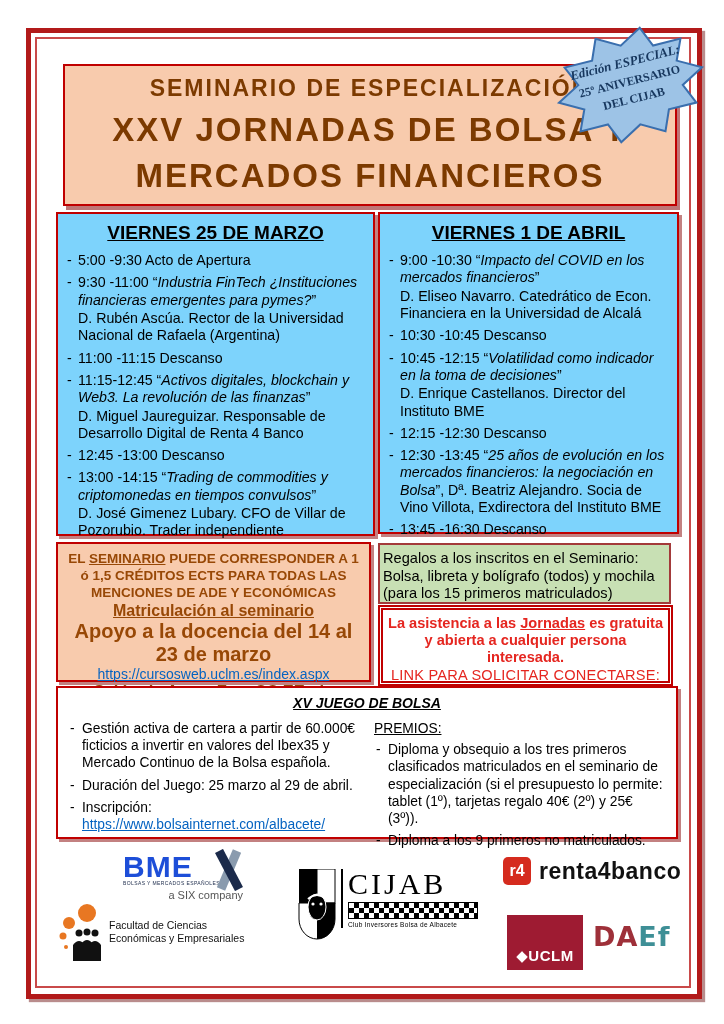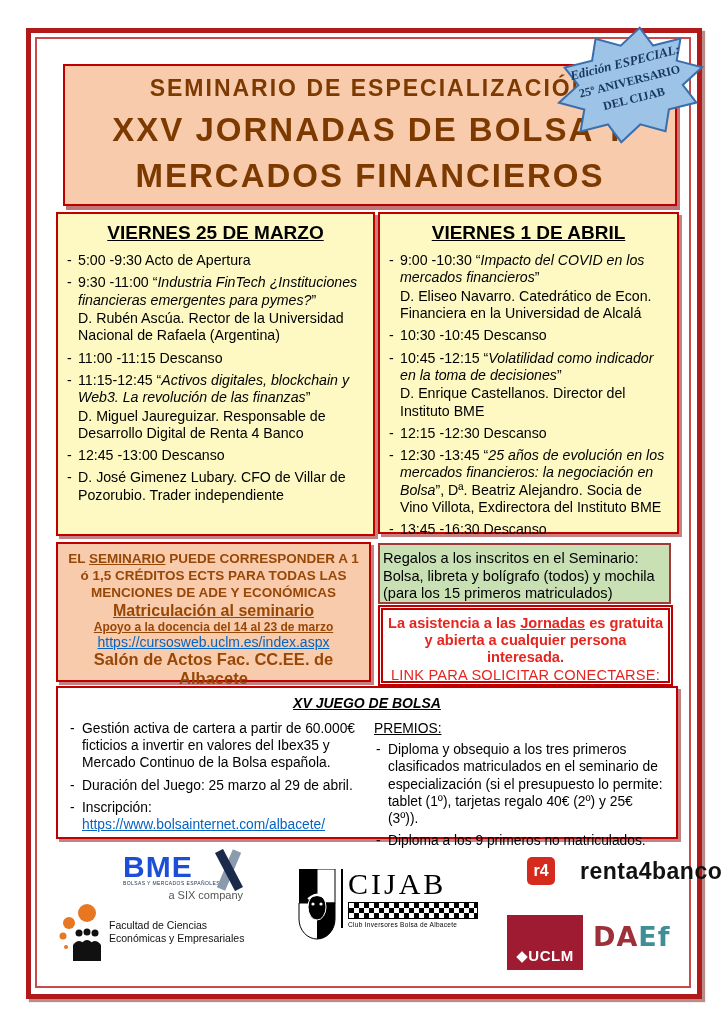--- a/index.html
+++ b/index.html
@@ -20,37 +20,37 @@
 
   
   .badge{position:absolute;left:550px;top:26px;width:162px;height:122px;transform:rotate(-14deg);z-index:9;}
   .badge svg{position:absolute;left:0;top:0;}
   .badge-text{position:absolute;left:0;top:26px;width:100%;text-align:center;
               font-family:"Liberation Serif","DejaVu Serif",serif;color:#17375E;line-height:1.5;}
   .badge-l1{font-size:13px;font-weight:bold;font-style:italic;}
   .badge-l2,.badge-l3{font-size:12px;font-weight:bold;}
 
   
-  .sched-box{position:absolute;background:#fef9c3;border:2px solid #C00000;
+  .sched-box{position:absolute;background:#7dd3fc;border:2px solid #C00000;
              box-shadow:3px 3px 0 rgba(146,26,26,.55);padding:6px 9px;}
   .sched-left{left:56px;top:212px;width:297px;height:308px;}
   .sched-right{left:378px;top:212px;width:279px;height:306px;}
   .sched-title{text-align:center;font-weight:bold;font-size:19px;text-decoration:underline;margin:2px 0 8px 0;}
   .sched-entry{position:relative;padding-left:11px;font-size:14.2px;line-height:1.22;margin-bottom:5px;}
   .dash{position:absolute;left:0;top:0;}
   .speaker{margin-top:1px;}
 
   
   .credits-box{position:absolute;left:56px;top:542px;width:299px;height:122px;background:#F8CBAD;
                border:2px solid #C00000;box-shadow:3px 3px 0 rgba(146,26,26,.55);
                text-align:center;color:#984806;padding:7px 6px;
                display:flex;flex-direction:column;justify-content:space-between;}
   .credits-p1{font-size:13.5px;font-weight:bold;line-height:1.25;}
   .credits-p2{font-size:16px;font-weight:bold;text-decoration:underline;}
-  .credits-p3{font-size:12px;font-weight:bold;text-decoration:underline;}
+  .credits-p3{font-size:20px;font-weight:bold;}
   .credits-link{font-size:14px;}
   .credits-p4{font-size:16.5px;font-weight:bold;}
 
   
   .green-box{position:absolute;left:378px;top:543px;width:283px;height:47px;background:#C8E0B4;
              border:2px solid #A33A3A;text-align:left;font-size:14.6px;line-height:1.2;
              padding:5px 3px;color:#000;}
 
   
   .red-box{position:absolute;left:378px;top:605px;width:281px;height:61px;background:#fff;
@@ -85,21 +85,21 @@
   .bme-tag{font-size:11px;color:#555;margin-top:3px;text-align:right;width:120px;}
   .bme-x{position:absolute;left:84px;top:-4px;}
   .logo-cijab{position:absolute;left:262px;top:24px;display:flex;align-items:flex-start;}
   .cijab-emblem{margin-right:4px;}
   .cijab-right{border-left:2px solid #000;padding-left:5px;}
   .cijab-name{font-family:"Liberation Serif","DejaVu Serif",serif;font-size:30px;letter-spacing:3px;color:#000;line-height:1;}
   .cijab-checker{width:128px;height:15px;margin-top:3px;
       background:conic-gradient(#000 90deg,#fff 90deg 180deg,#000 180deg 270deg,#fff 270deg);
       background-size:10px 10px;border:1px solid #000;}
   .cijab-caption{font-size:6.5px;color:#000;margin-top:2px;letter-spacing:.3px;}
-  .logo-r4{position:absolute;left:468px;top:12px;display:flex;align-items:center;gap:25px;margin-left:24px;}
+  .logo-r4{position:absolute;left:468px;top:12px;display:flex;align-items:center;gap:8px;}
   .r4-mark{width:28px;height:28px;background:#D52B1E;border-radius:5px;color:#fff;font-weight:bold;
            font-size:16px;display:flex;align-items:center;justify-content:center;}
   .r4-name{font-size:23px;font-weight:bold;color:#111;letter-spacing:.5px;}
   .logo-fac{position:absolute;left:22px;top:58px;display:flex;align-items:center;gap:0;}
   .fac-text{font-size:10.5px;color:#111;line-height:1.25;}
   .logo-uclm{position:absolute;left:472px;top:70px;width:76px;height:50px;background:#9E1B32;
              display:flex;align-items:flex-end;justify-content:center;padding-bottom:5px;}
   .uclm-name{color:#fff;font-weight:bold;font-size:15px;letter-spacing:.5px;}
   .logo-daef{position:absolute;left:558px;top:76px;font-size:27px;font-weight:bold;
              font-family:"DejaVu Sans",sans-serif;letter-spacing:1px;}
@@ -132,21 +132,21 @@
   </div>
 
   <div class="sched-box sched-left">
     <div class="sched-title">VIERNES 25 DE MARZO</div>
     <div>
         <div class="sched-entry"><span class="dash">-</span><span><span>5:00 -9:30 Acto de Apertura</span></span></div>
         <div class="sched-entry"><span class="dash">-</span><span><span>9:30 -11:00 “</span><span class="i">Industria FinTech ¿Instituciones financieras emergentes para pymes?</span><span>”</span></span><div class="speaker"><span>D. Rubén Ascúa. Rector de la Universidad Nacional de Rafaela (Argentina)</span></div></div>
         <div class="sched-entry"><span class="dash">-</span><span><span>11:00 -11:15 Descanso</span></span></div>
         <div class="sched-entry"><span class="dash">-</span><span><span>11:15-12:45 “</span><span class="i">Activos digitales, blockchain y Web3. La revolución de las finanzas</span><span>”</span></span><div class="speaker"><span>D. Miguel Jaureguizar. Responsable de Desarrollo Digital de Renta 4 Banco</span></div></div>
         <div class="sched-entry"><span class="dash">-</span><span><span>12:45 -13:00 Descanso</span></span></div>
-        <div class="sched-entry"><span class="dash">-</span><div class="speaker"><span>D. José Gimenez Lubary. CFO de Villar de Pozorubio. Trader independiente</span></div></div>
+        <div class="sched-entry"><span class="dash">-</span><span><span>13:00 -14:15 “</span><span class="i">Trading de commodities y criptomonedas en tiempos convulsos</span><span>”</span></span><div class="speaker"><span>D. José Gimenez Lubary. CFO de Villar de Pozorubio. Trader independiente</span></div></div>
       </div>
   </div>
 
   <div class="sched-box sched-right">
     <div class="sched-title">VIERNES 1 DE ABRIL</div>
     <div>
         <div class="sched-entry"><span class="dash">-</span><span><span>9:00 -10:30 “</span><span class="i">Impacto del COVID en los mercados financieros</span><span>”</span></span><div class="speaker"><span>D. Eliseo Navarro. Catedrático de Econ. Financiera en la Universidad de Alcalá</span></div></div>
         <div class="sched-entry"><span class="dash">-</span><span><span>10:30 -10:45 Descanso</span></span></div>
         <div class="sched-entry"><span class="dash">-</span><span><span>10:45 -12:15 “</span><span class="i">Volatilidad como indicador en la toma de decisiones</span><span>”</span></span><div class="speaker"><span>D. Enrique Castellanos. Director del Instituto BME</span></div></div>
         <div class="sched-entry"><span class="dash">-</span><span><span>12:15 -12:30 Descanso</span></span></div>

